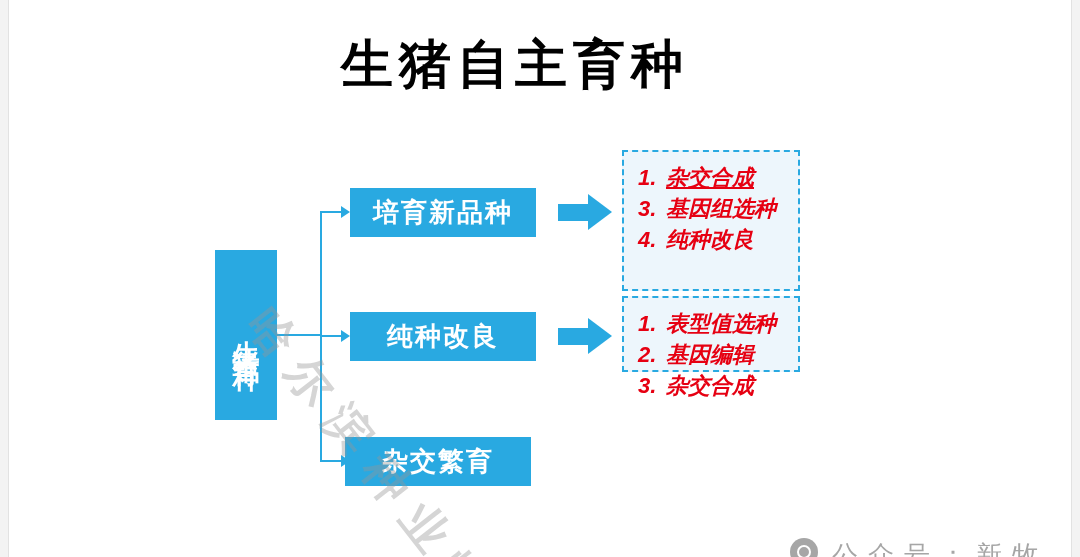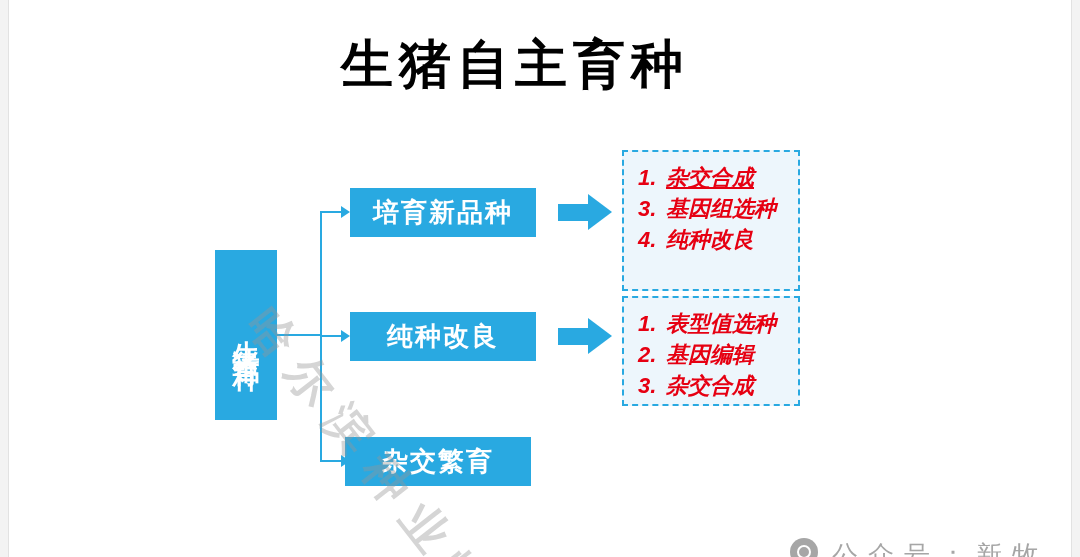--- a/index.html
+++ b/index.html
@@ -71,21 +71,21 @@
   
   .panel{
     position:absolute;left:622px;width:178px;
     background:#edf6fc;
     border:2px dashed #29a9e1;
     box-sizing:border-box;
     padding:10px 0 8px 14px;
     font-style:italic;
   }
   .panel-1{top:150px;height:141px;}
-  .panel-2{top:296px;height:110px;}
+  .panel-2{top:296px;height:76px;}
   .panel-item{
     color:#e60012;font-size:22px;font-weight:bold;
     line-height:31px;white-space:nowrap;
   }
   .panel-item .num{display:inline-block;width:28px;}
   .panel-item .txt.underline{text-decoration:underline;}
 
   
   .watermark{
     position:absolute;left:282px;top:295px;

